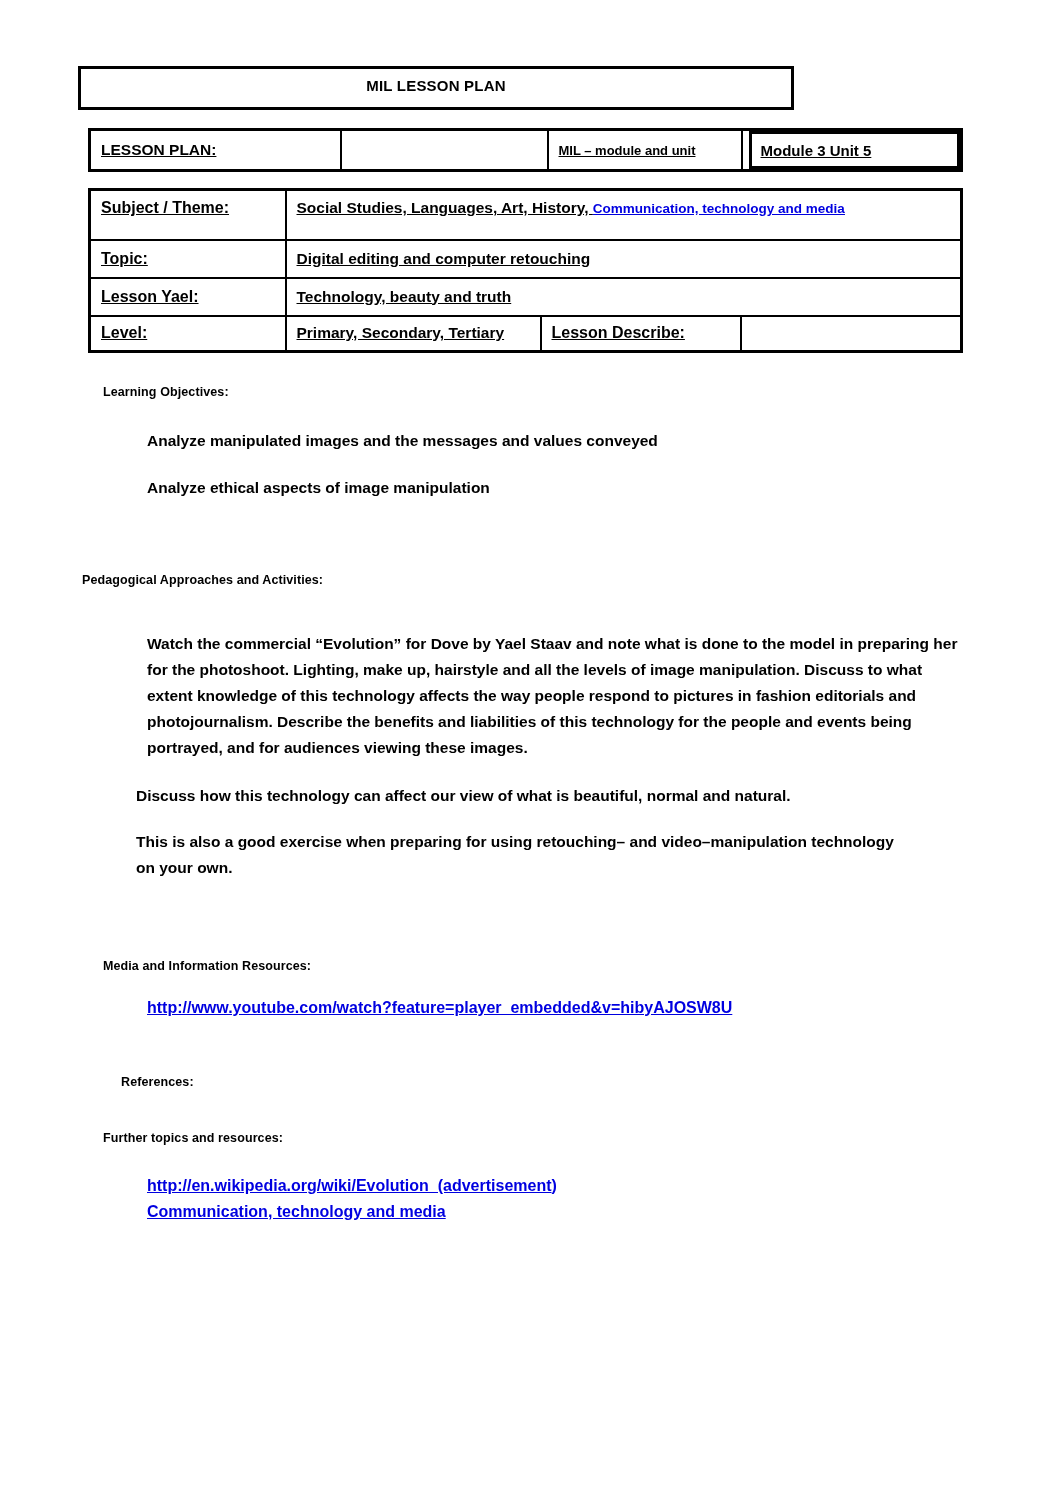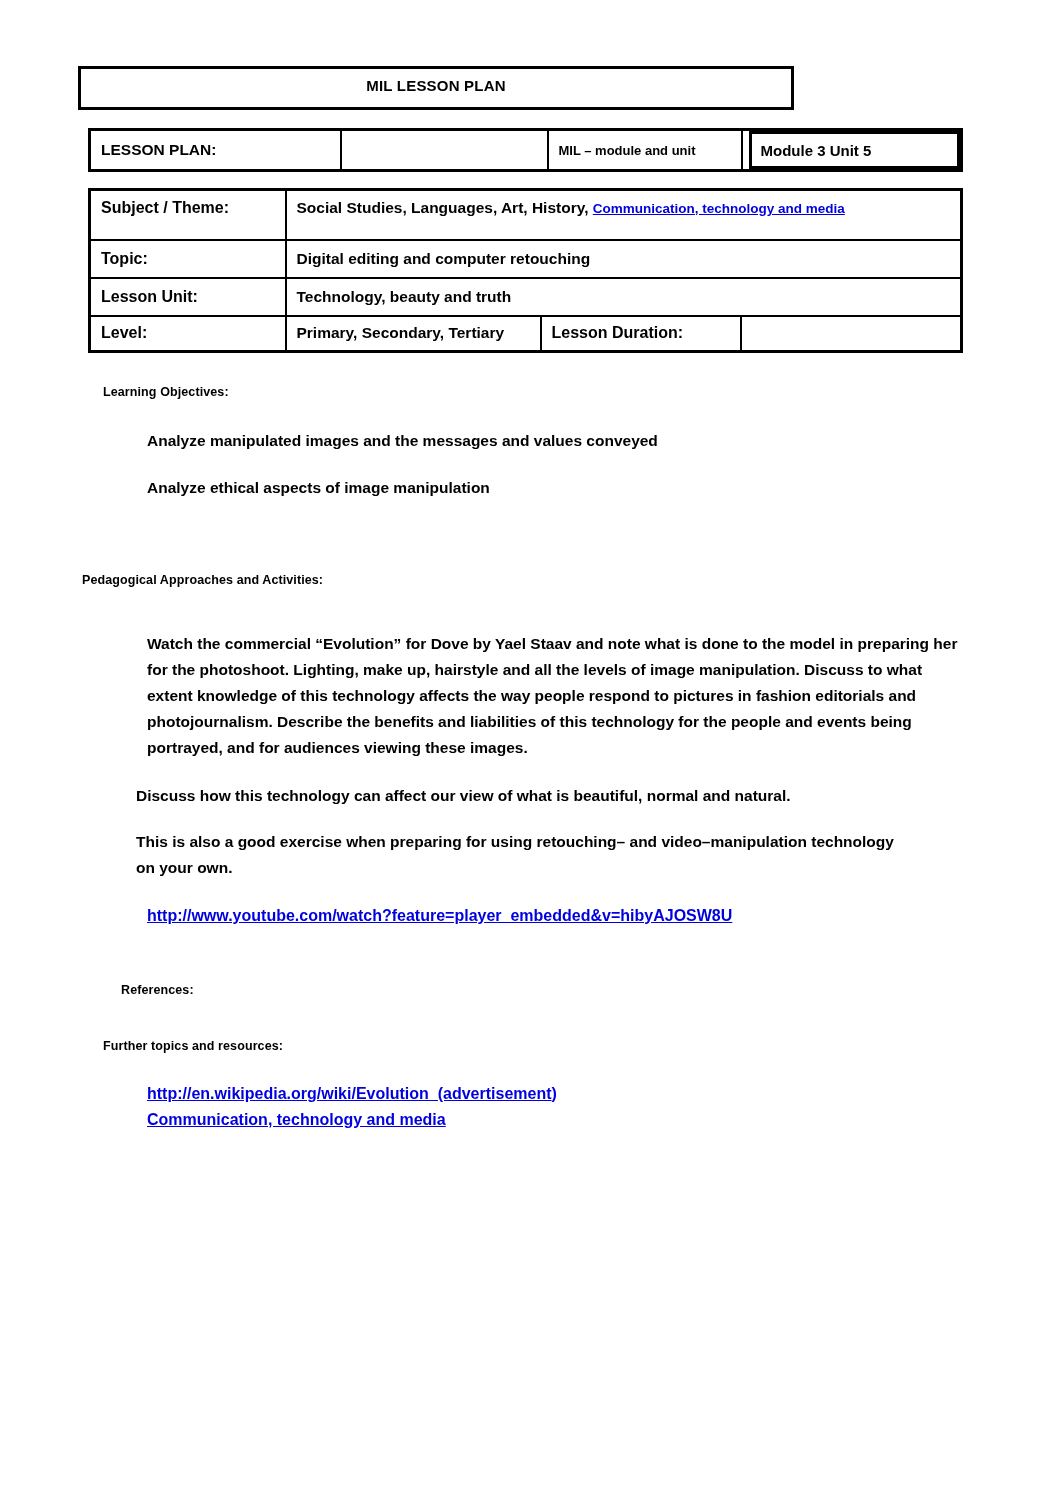--- a/index.html
+++ b/index.html
@@ -29,20 +29,21 @@
     font-weight: 600;
     letter-spacing: 0.2px;
   }
 
   
   table {
     border-collapse: collapse;
     table-layout: fixed;
     margin-left: 88px;
     width: 872px;
+    text-decoration: underline;
   }
   .t1 { margin-top: 18px; }
   .t2 { margin-top: 16px; }
   td {
     border: 2px solid #000;
     vertical-align: middle;
     padding: 4px 10px;
     overflow: hidden;
   }
   .t1, .t2 { border: 3px solid #000; }
@@ -168,54 +169,55 @@
     <tr class="r2">
       <td>
         <span class="cell-label">Topic:</span>
       </td>
       <td colspan="3">
         <span class="cell-text">Digital editing and computer retouching</span>
       </td>
     </tr>
     <tr class="r3">
       <td>
-        <span class="cell-label">Lesson Unit:</span>
+        <span class="cell-label">Lesson Yael:</span>
       </td>
       <td colspan="3">
         <span class="cell-text">Technology, beauty and truth</span>
       </td>
     </tr>
     <tr class="r4">
       <td>
         <span class="cell-label">Level:</span>
       </td>
       <td>
         <span class="cell-text">Primary, Secondary, Tertiary</span>
       </td>
       <td>
-        <span class="cell-label">Lesson Duration:</span>
+        <span class="cell-label">Lesson Describe:</span>
       </td>
       <td>
         <span class="cell-text"></span>
       </td>
     </tr>
   </tbody>
     </table>
 
   <div class="sec-h h-objectives">Learning Objectives:</div>
   <div class="objectives">
     <p>Analyze manipulated images and the messages and values conveyed</p>
     <p>Analyze ethical aspects of image manipulation</p>
   </div>
 
   <div class="sec-h h-pedagogical">Pedagogical Approaches and Activities:</div>
   <p class="para p-watch">Watch the commercial “Evolution” for Dove by Yael Staav and note what is done to the model in preparing her for the photoshoot. Lighting, make up, hairstyle and all the levels of image manipulation. Discuss to what extent knowledge of this technology affects the way people respond to pictures in fashion editorials and photojournalism. Describe the benefits and liabilities of this technology for the people and events being portrayed, and for audiences viewing these images.</p>
   <p class="para p-discuss">Discuss how this technology can affect our view of what is beautiful, normal and natural.</p>
   <p class="para p-also">This is also a good exercise when preparing for using retouching– and video–manipulation technology on your own.</p>
 
+  <div class="sec-h h-media">Media and Information Resources:</div>
   <div class="youtube-link-row">
     <a class="link">http://www.youtube.com/watch?feature=player_embedded&amp;v=hibyAJOSW8U</a>
   </div>
 
   <div class="sec-h h-references">References:</div>
 
   <div class="sec-h h-further">Further topics and resources:</div>
   <div class="further-links">
     <div><a class="link">http://en.wikipedia.org/wiki/Evolution_(advertisement</a><span class="link-suffix">)</span></div>
     <div><a class="link">Communication, technology and media</a></div>

